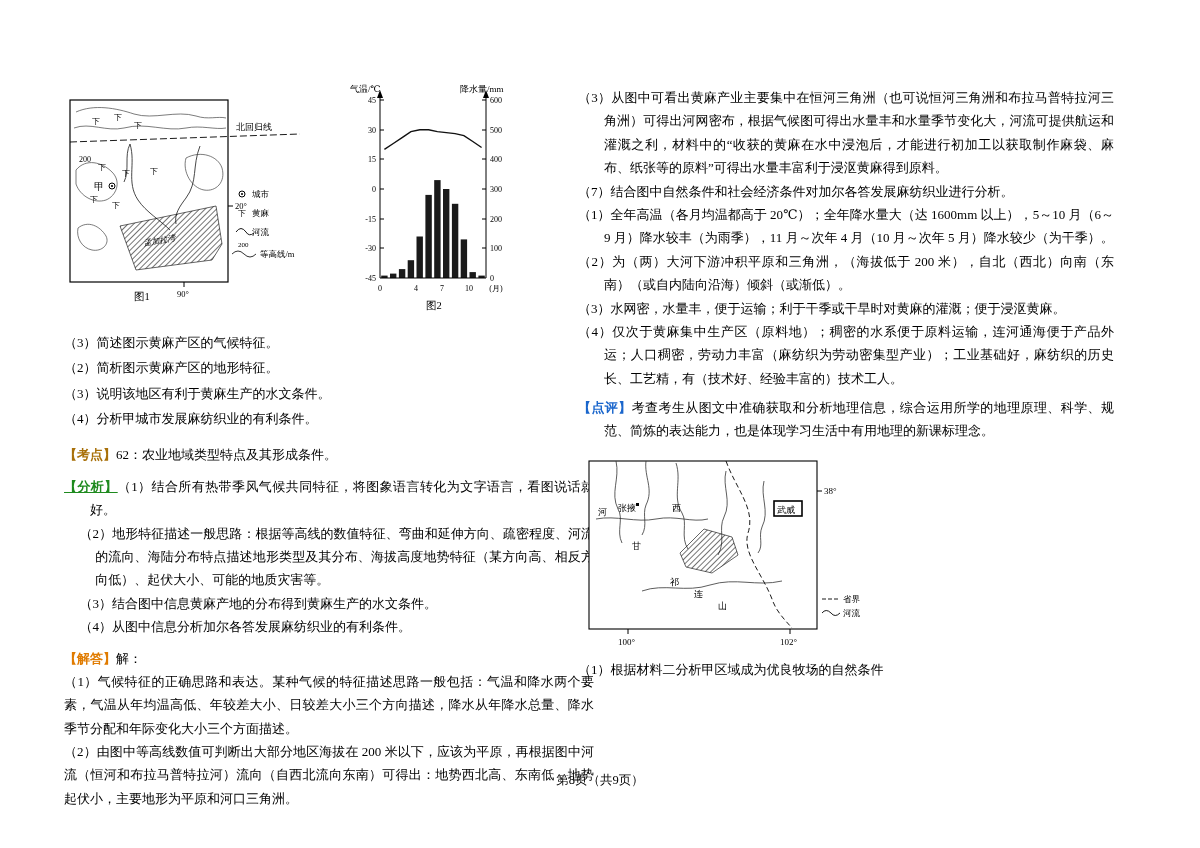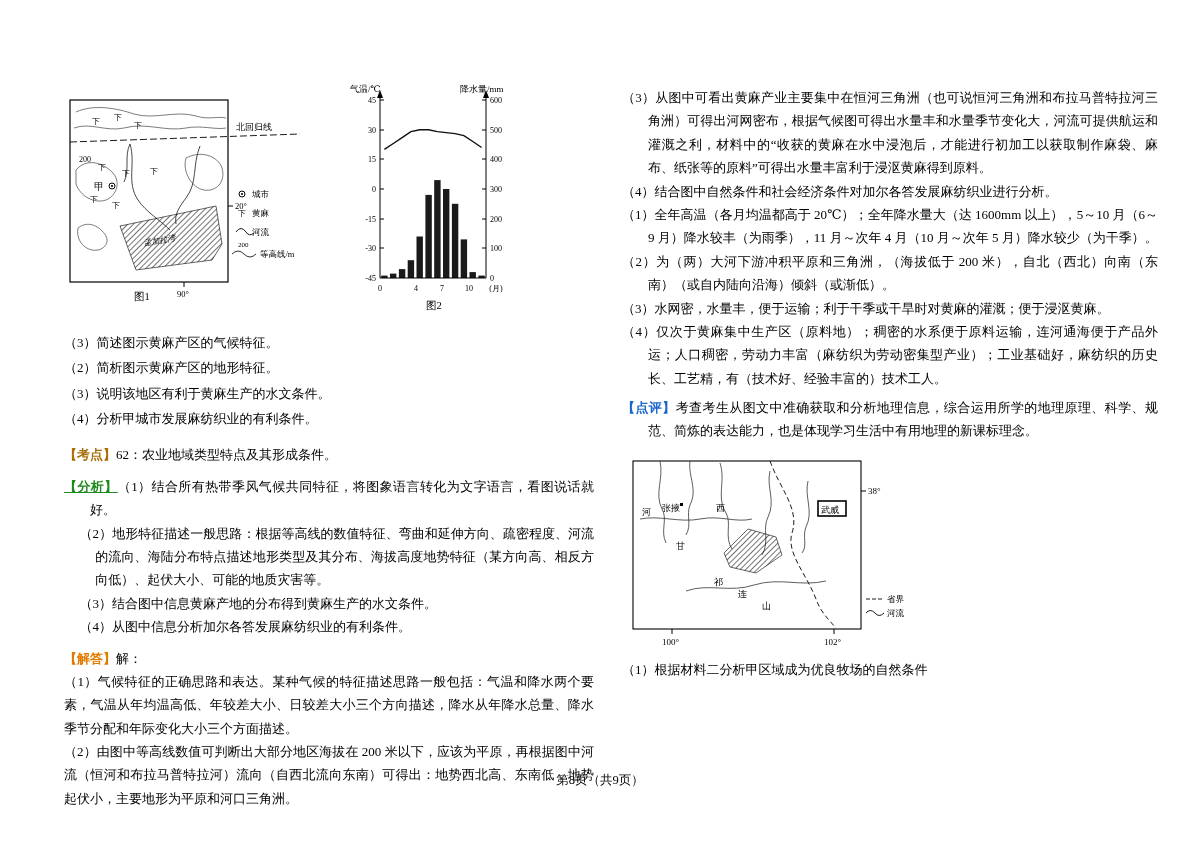--- a/index.html
+++ b/index.html
@@ -3,21 +3,21 @@
 <meta charset="utf-8">
 <style>
   html,body{margin:0;padding:0;}
   body{
     width:1200px;height:848px;position:relative;overflow:hidden;
     background:#ffffff;color:#000;
     font-family:"Liberation Serif","DejaVu Serif",serif;
   }
   .col{position:absolute;font-size:13px;line-height:1.8;text-align:justify;}
   .col-left{left:64px;top:78px;width:530px;}
-  .col-right{left:622px;top:86px;width:536px;}
+  .col-right{left:578px;top:86px;width:536px;}
   p{margin:0;}
   .figures-row{display:flex;gap:6px;height:246px;margin-bottom:6px;}
   .q-block p{line-height:1.95;}
   .kaodian-line{margin-top:12px;}
   .block{margin-top:8px;}
   .tag{font-weight:bold;}
   .t-kaodian{color:var(--tag-kaodian,#a8700a);}
   .t-fenxi{color:var(--tag-fenxi,#1e8a1e);text-decoration:underline;}
   .t-jieda{color:var(--tag-jieda,#e07b00);}
   .t-dianping{color:var(--tag-dianping,#1a66cc);font-family:Liberation Serif, serif;}
@@ -195,21 +195,21 @@
 
   <div class="block">
     <p><span class="tag t-jieda">【解答】</span><span>解：</span></p>
     <p>（1）气候特征的正确思路和表达。某种气候的特征描述思路一般包括：气温和降水两个要素，气温从年均温高低、年较差大小、日较差大小三个方向描述，降水从年降水总量、降水季节分配和年际变化大小三个方面描述。</p>
     <p>（2）由图中等高线数值可判断出大部分地区海拔在 200 米以下，应该为平原，再根据图中河流（恒河和布拉马普特拉河）流向（自西北流向东南）可得出：地势西北高、东南低，地势起伏小，主要地形为平原和河口三角洲。</p>
   </div>
 </div>
 
 <div class="col col-right">
   <p class="hang">（3）从图中可看出黄麻产业主要集中在恒河三角洲（也可说恒河三角洲和布拉马普特拉河三角洲）可得出河网密布，根据气候图可得出水量丰和水量季节变化大，河流可提供航运和灌溉之利，材料中的“收获的黄麻在水中浸泡后，才能进行初加工以获取制作麻袋、麻布、纸张等的原料”可得出水量丰富利于浸沤黄麻得到原料。</p>
-  <p class="hang">（4）结合图中自然条件和社会经济条件对加尔各答发展麻纺织业进行分析。</p>
+  <p class="hang">（7）结合图中自然条件和社会经济条件对加尔各答发展麻纺织业进行分析。</p>
   <p class="hang">（1）全年高温（各月均温都高于 20℃）；全年降水量大（达 1600mm 以上），5～10 月（6～9 月）降水较丰（为雨季），11 月～次年 4 月（10 月～次年 5 月）降水较少（为干季）。</p>
   <p class="hang">（2）为（两）大河下游冲积平原和三角洲，（海拔低于 200 米），自北（西北）向南（东南）（或自内陆向沿海）倾斜（或渐低）。</p>
   <p class="hang">（3）水网密，水量丰，便于运输；利于干季或干旱时对黄麻的灌溉；便于浸沤黄麻。</p>
   <p class="hang">（4）仅次于黄麻集中生产区（原料地）；稠密的水系便于原料运输，连河通海便于产品外运；人口稠密，劳动力丰富（麻纺织为劳动密集型产业）；工业基础好，麻纺织的历史长、工艺精，有（技术好、经验丰富的）技术工人。</p>
   <p class="hang dp"><span class="tag t-dianping">【点评】</span><span>考查考生从图文中准确获取和分析地理信息，综合运用所学的地理原理、科学、规范、简炼的表达能力，也是体现学习生活中有用地理的新课标理念。</span></p>
 
   <div class="map2-wrap">
     
     <svg width="284" height="200" viewBox="0 0 284 200">
       <defs>

